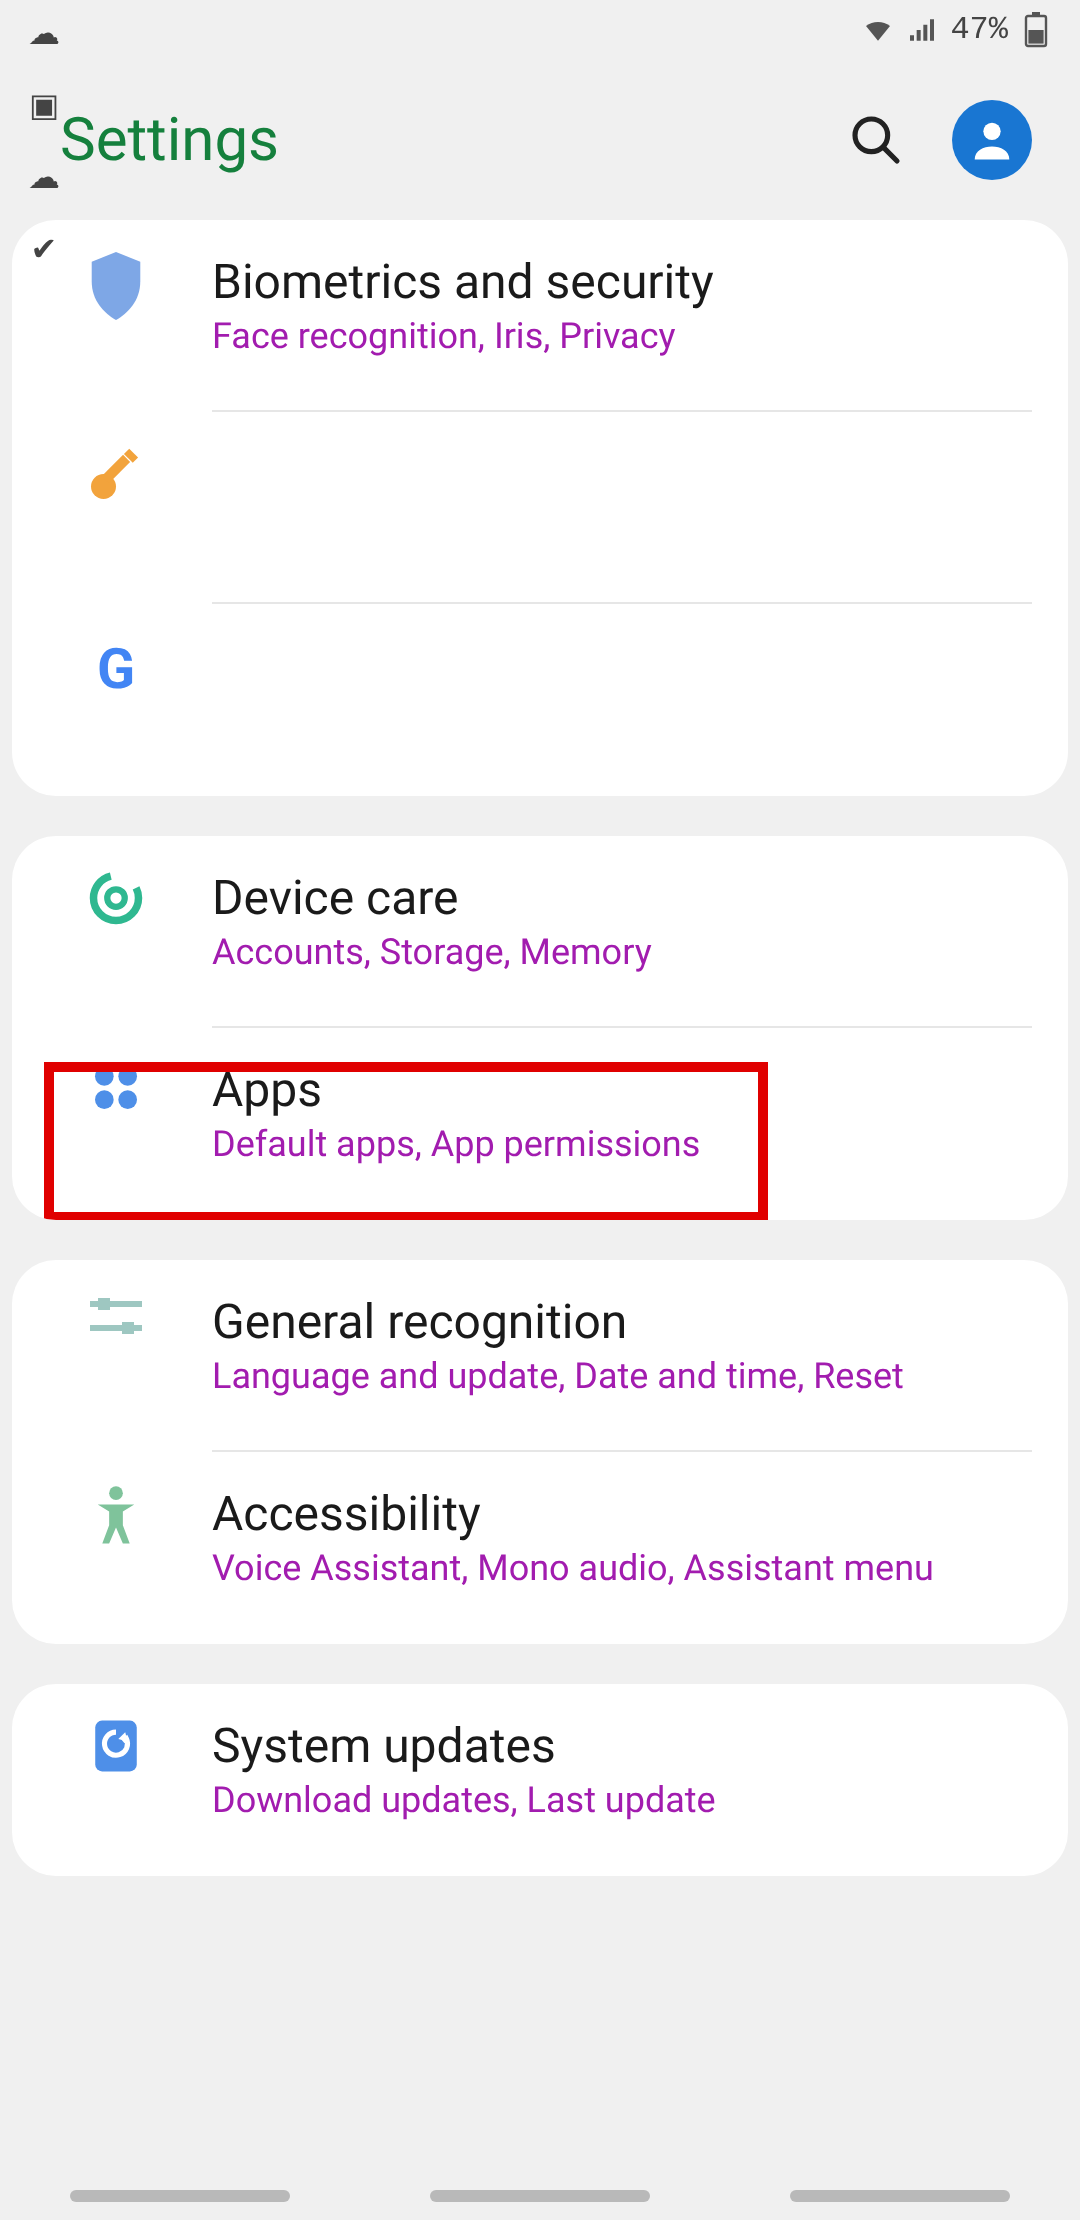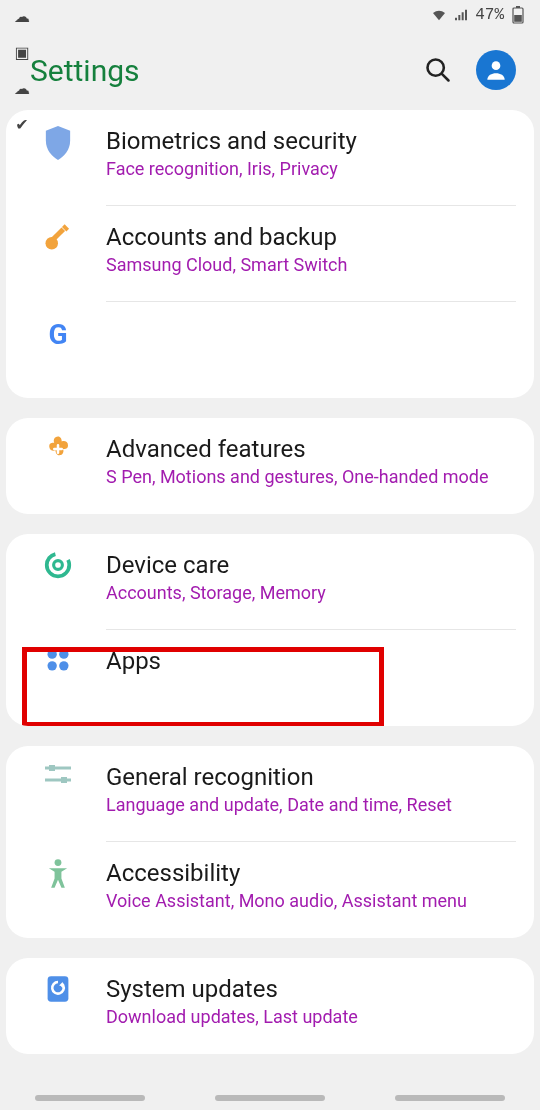--- a/index.html
+++ b/index.html
@@ -93,44 +93,26 @@
         </div>
     </div>
     <div class="row divider">
       <div class="icon-wrap">
           <svg width="30" height="30" viewBox="0 0 24 24">
             <circle cx="7" cy="17" r="5" fill="#f2a33c"></circle>
             <rect x="10" y="4" width="4" height="12" transform="rotate(45 12 10)" fill="#f2a33c"></rect>
             <rect x="16" y="3" width="5" height="3" transform="rotate(45 18 4)" fill="#f2a33c"></rect>
           </svg>
         </div>
-      <div class="txt">
-          <div class="title">Accounts and backup</div>
-          <div class="subtitle">Samsung Cloud, Smart Switch</div>
-        </div>
     </div>
     <div class="row">
       <div class="icon-wrap" style="font-size:28px;font-weight:700;color:#4285f4">G</div>
     </div>
   </div>
 
-  <div class="card">
-    <div class="row">
-      <div class="icon-wrap">
-          <svg width="30" height="30" viewBox="0 0 24 24">
-            <path fill="#f2a33c" d="M12 2c2 0 3 2 3 4 2-1 5 0 5 3s-2 3-4 3c1 2 0 5-3 5-2 0-3-2-3-4-2 1-5 0-5-3s2-3 4-3c-1-2 0-5 3-5z"></path>
-            <path stroke="#fff" stroke-width="2" stroke-linecap="round" d="M12 9v6M9 12h6"></path>
-          </svg>
-        </div>
-      <div class="txt">
-          <div class="title">Advanced features</div>
-          <div class="subtitle">S Pen, Motions and gestures, One-handed mode</div>
-        </div>
-    </div>
-  </div>
 
   <div class="card" style="position:relative">
     <div class="row divider">
       <div class="icon-wrap">
           <svg width="30" height="30" viewBox="0 0 24 24">
             <circle cx="12" cy="12" r="9" fill="none" stroke="#2fb890" stroke-width="3" stroke-dasharray="40 12"></circle>
             <circle cx="12" cy="12" r="3.5" fill="none" stroke="#2fb890" stroke-width="2.5"></circle>
           </svg>
         </div>
       <div class="txt">
@@ -142,20 +124,21 @@
       <div class="icon-wrap">
           <svg width="28" height="28" viewBox="0 0 24 24">
             <circle cx="7" cy="7" r="4" fill="#4e8fe8"></circle>
             <circle cx="17" cy="7" r="4" fill="#4e8fe8"></circle>
             <circle cx="7" cy="17" r="4" fill="#4e8fe8"></circle>
             <circle cx="17" cy="17" r="4" fill="#4e8fe8"></circle>
           </svg>
         </div>
       <div class="txt">
           <div class="title">Apps</div>
+          <div class="subtitle">Default apps, App permissions</div>
         </div>
     </div>
     <div class="highlight" style="left:16px; top:113px; width:362px; height:80px;"></div>
   </div>
 
   <div class="card">
     <div class="row divider">
       <div class="icon-wrap">
           <svg width="30" height="24" viewBox="0 0 30 24">
             <line x1="2" y1="6" x2="28" y2="6" stroke="#9ec7c1" stroke-width="3"></line>

